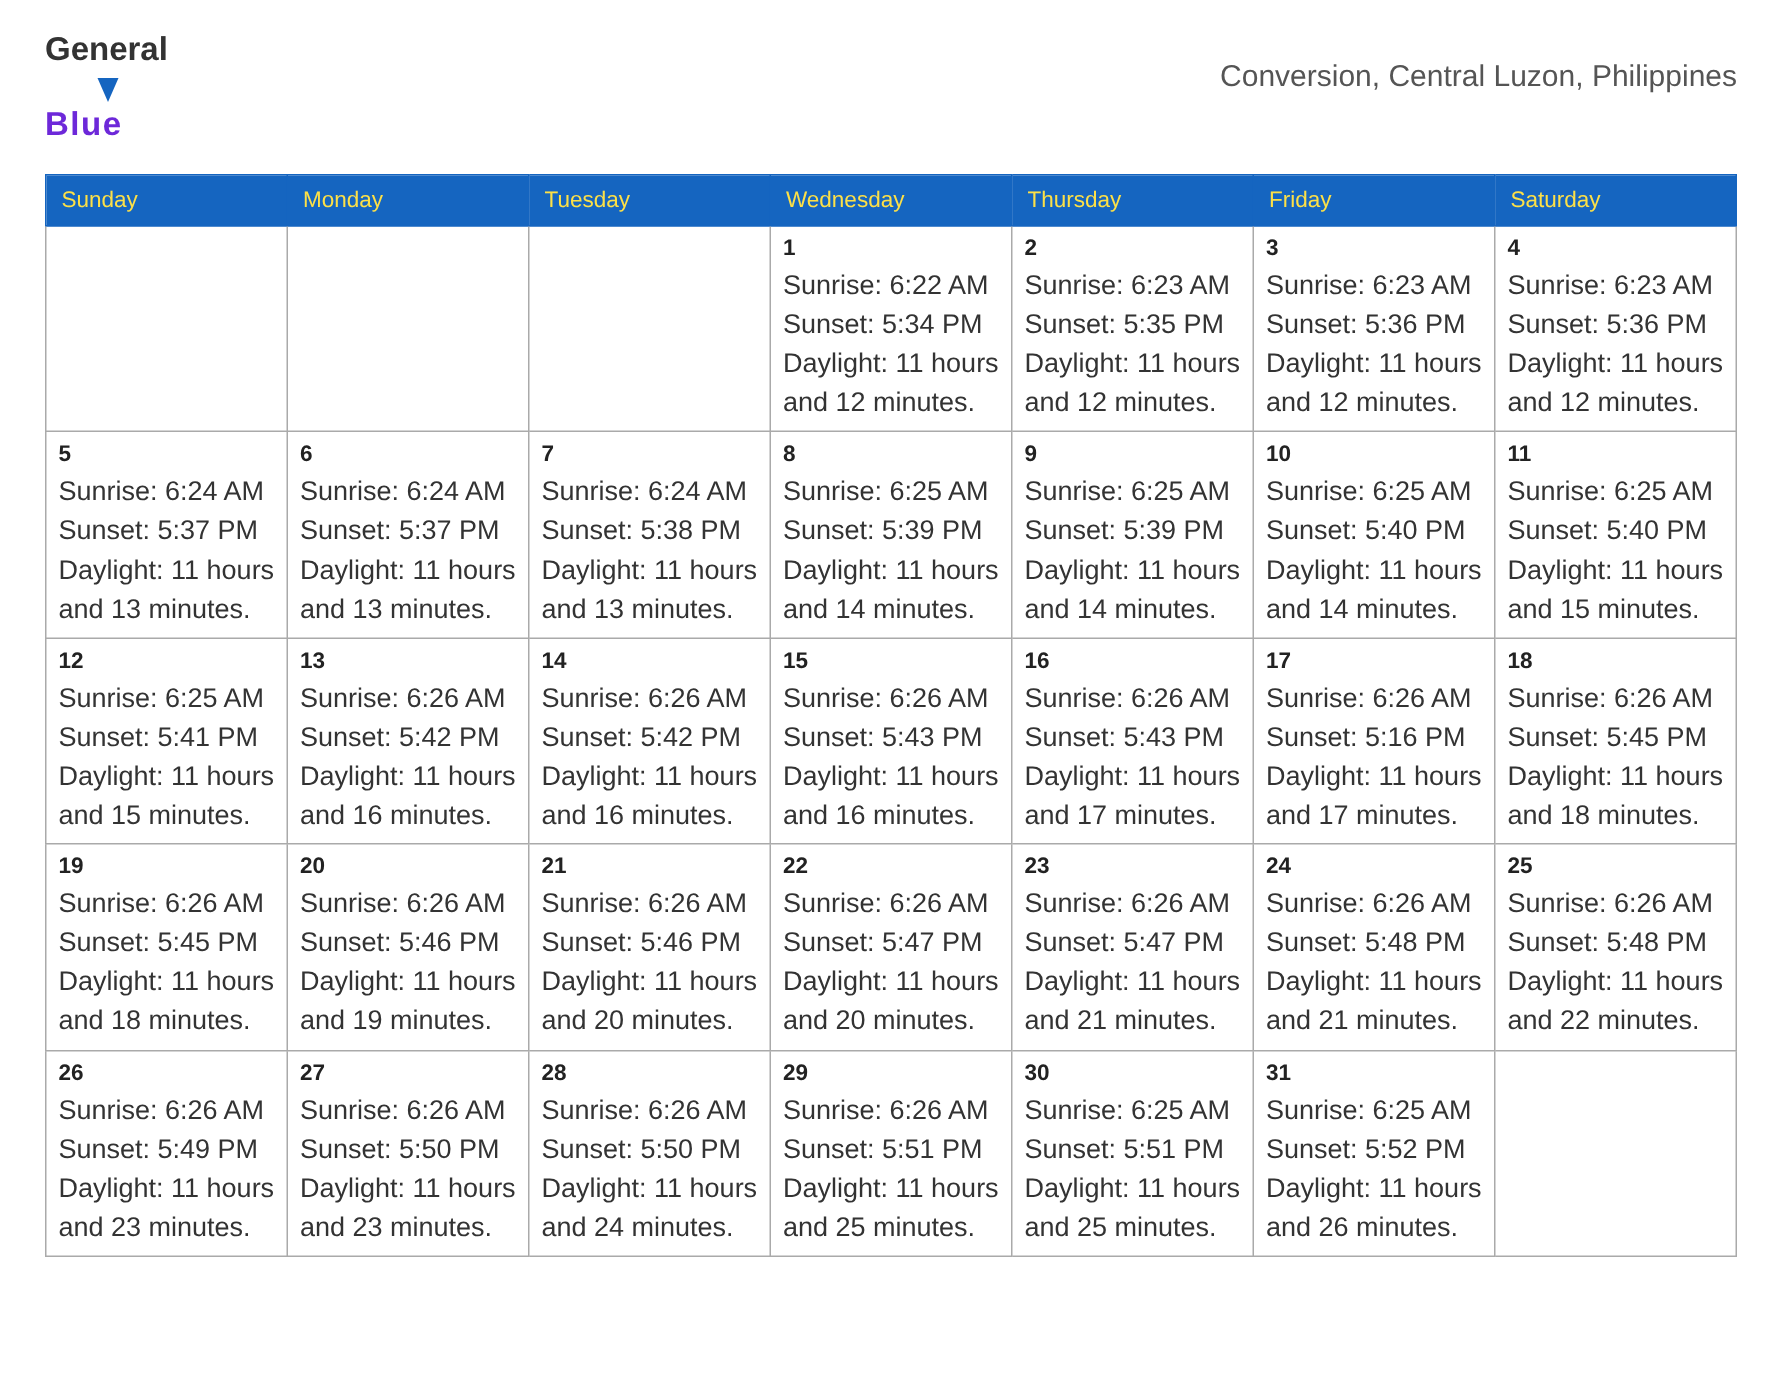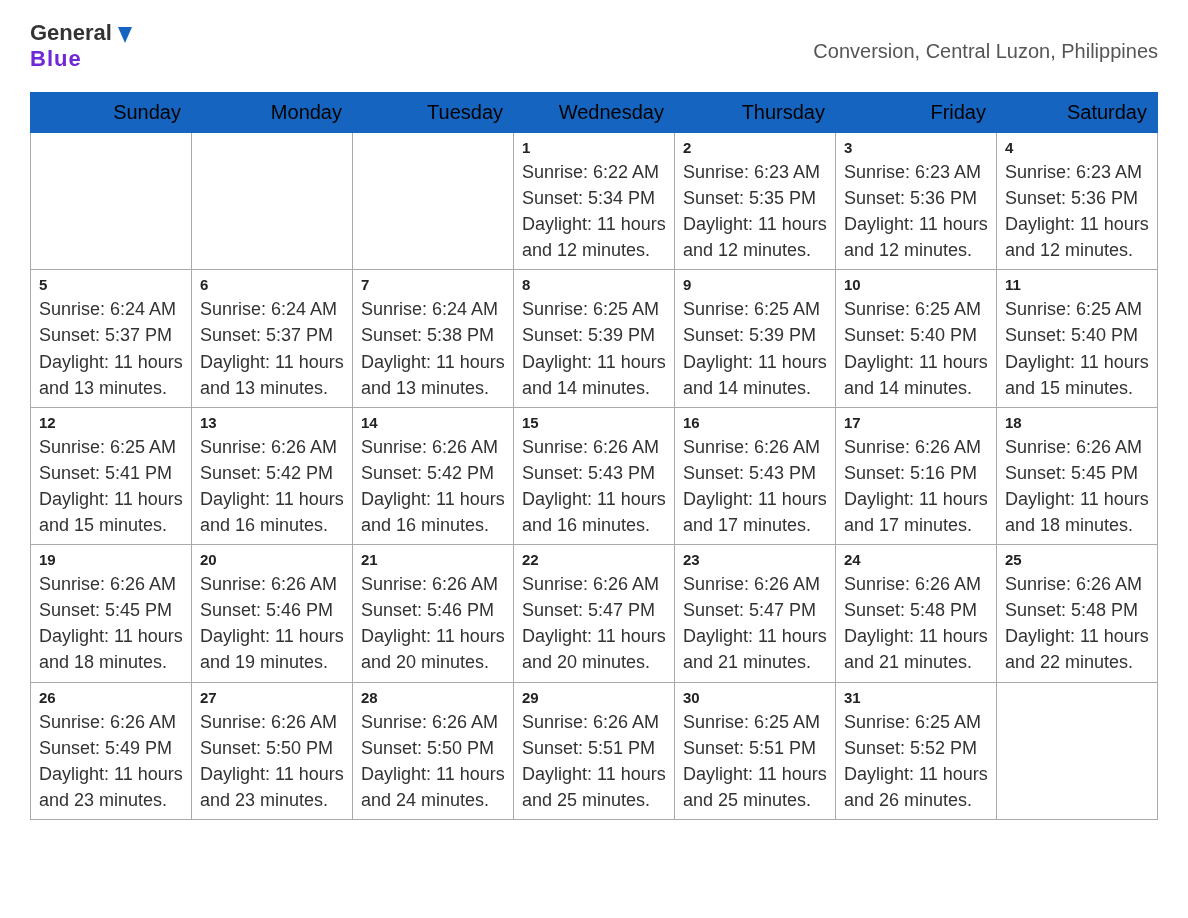--- a/index.html
+++ b/index.html
@@ -35,25 +35,25 @@
       color: #555;
       margin-top: 20px;
     }
     .calendar {
       width: 100%;
       border-collapse: collapse;
       border: 1px solid #1565c0;
     }
     .calendar th {
       background-color: #1565c0;
-      color: #000000;
-      font-size: 20px;
+      color: #fde047;
+      font-size: 15px;
       font-weight: normal;
       padding: 8px 10px;
-      text-align: right;
+      text-align: left;
       border: 1px solid #1565c0;
     }
     .calendar td {
       vertical-align: top;
       border: 1px solid #aaa;
       padding: 6px 8px;
       width: 14.28%;
       min-height: 90px;
       font-size: 13px;
       color: #333;
@@ -71,20 +71,21 @@
       line-height: 1.45;
     }
     .logo-wrapper {
       display: flex;
       flex-direction: column;
       align-items: flex-start;
     }
     .logo-line1 {
       display: flex;
       align-items: center;
+      flex-direction: column;
     }
     .logo-blue-line {
       color: #6d28d9;
       font-size: 22px;
       font-weight: bold;
       letter-spacing: 1px;
     }
   </style>
 </head>
 <body>

